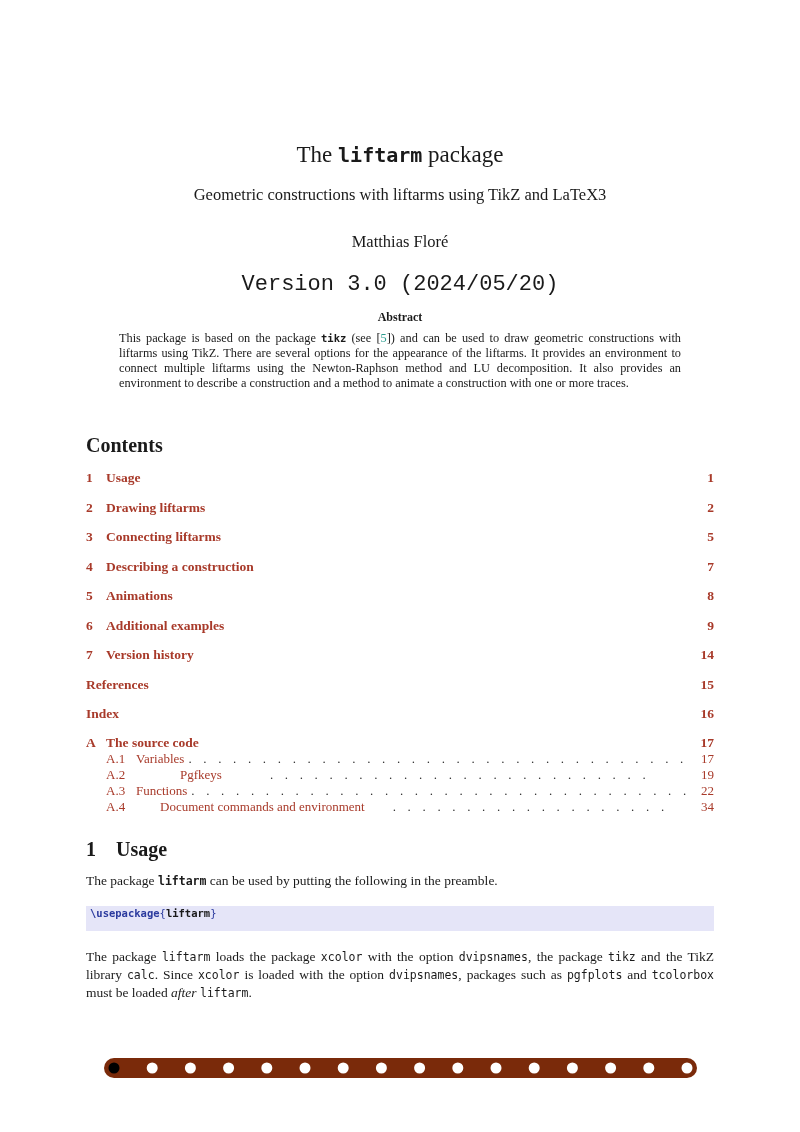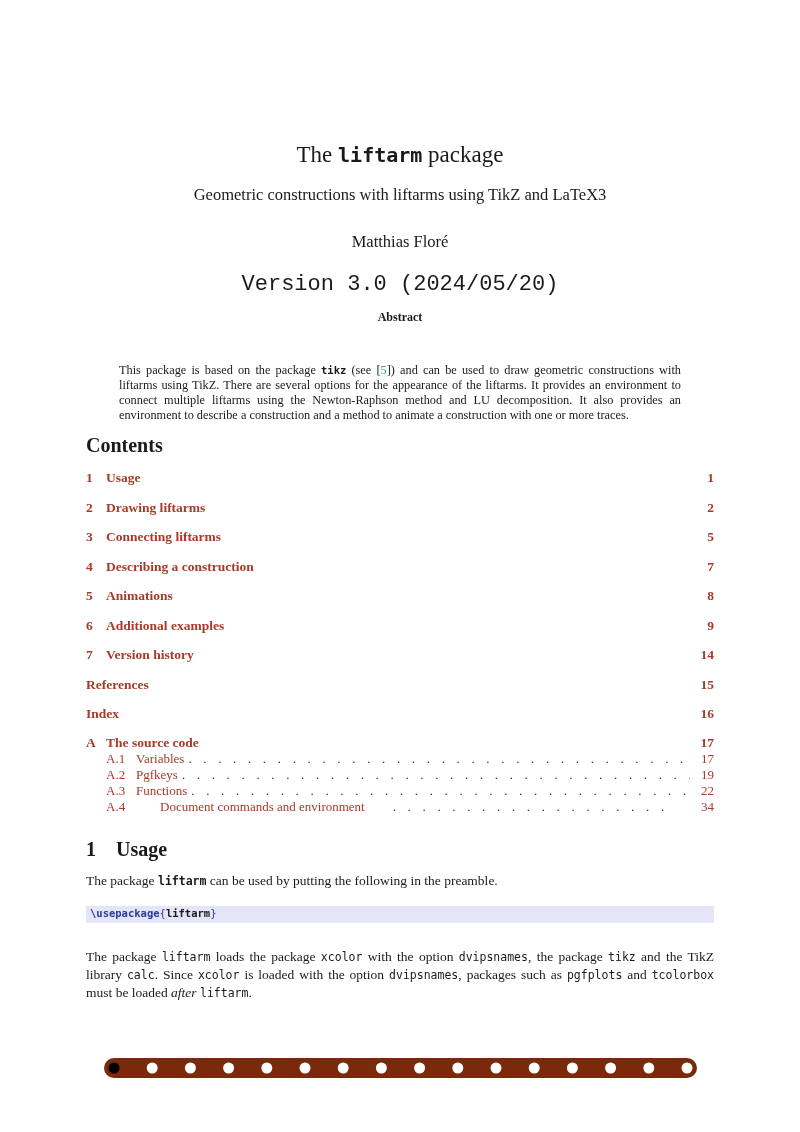--- a/index.html
+++ b/index.html
@@ -8,40 +8,40 @@
   .mono { font-family: "DejaVu Sans Mono", "Liberation Mono", monospace; }
   .abs { position: absolute; }
   .center { left: 0; width: 800px; text-align: center; }
   #title { top: 142px; font-size: 23px; font-family: "Liberation Serif", serif; }
   #title .mono { font-size: 20px; font-weight: bold; }
   #subtitle { top: 185px; font-size: 16.5px; font-family: "Liberation Serif", serif; }
   #author { top: 232px; font-size: 16.5px; font-family: "Liberation Serif", serif; }
   #version { top: 272px; font-size: 22px; font-family: Liberation Mono, monospace; }
   #abstract-head { top: 310px; font-size: 12px; font-weight: bold; font-family: "Liberation Serif", serif; }
   #abstract-body { top: 331px; left: 119px; width: 562px; font-size: 12.3px; line-height: 15px;
-                   text-align: justify; font-family: "Liberation Serif", serif; margin-top: 32px; }
+                   text-align: justify; font-family: "Liberation Serif", serif; }
   .kw { font-family: "DejaVu Sans Mono", monospace; font-size: 10.5px; font-weight: bold; }
   .cite { color: #2a9d8f; }
   #contents-head { top: 434px; left: 86px; font-size: 20px; font-weight: bold; font-family: "Liberation Serif", serif; }
   .toc { position: absolute; left: 86px; width: 628px; color: #a83a2a;
          font-family: "Liberation Serif", serif; font-size: 13.5px; font-weight: bold; }
   .toc .num { position: absolute; left: 0; }
   .toc .lbl { position: absolute; left: 20px; }
   .toc .lbl.nonum { left: 0; }
   .toc .pg { position: absolute; right: 0; }
   .sub { position: absolute; left: 106px; width: 608px; color: #a83a2a; font-weight: normal;
          font-family: "Liberation Serif", serif; font-size: 13px; display: flex; align-items: baseline; }
   .sub .snum { width: 30px; flex: none; }
   .sub .slbl { flex: none; padding-right: 4px; }
   .sub .dots { flex: 1; overflow: hidden; white-space: nowrap; color: #333; letter-spacing: 4.2px; }
   .sub .spg { flex: none; width: 24px; text-align: right; }
   #sec1-head { top: 838px; left: 86px; font-size: 20px; font-weight: bold; font-family: "Liberation Serif", serif; }
   #sec1-head .n { display: inline-block; width: 30px; }
   #p1 { top: 873px; left: 86px; font-size: 13.5px; font-family: "Liberation Serif", serif; text-align: center; }
-  #code { top: 906px; left: 86px; width: 628px; height: 17px; background: #e5e5f8; }
+  #code { top: 906px; left: 86px; width: 628px; height: 25px; background: #e5e5f8; }
   #code span { position: absolute; left: 4px; top: 1px; font-size: 10.5px; }
   .cmd { color: #2b3a9e; }
   #p2 { top: 936px; left: 86px; width: 628px; font-size: 13.5px; line-height: 17px; text-align: justify;
         font-family: "Liberation Serif", serif; margin-top: 12px; }
   .code { font-family: "DejaVu Sans Mono", monospace; font-size: 11.5px; }
   #liftarm { position: absolute; left: 100px; top: 1053px; }
 </style>
 </head>
 <body>
 
@@ -109,21 +109,21 @@
       <span class="pg">17</span>
     </div>
   </div>
 <div id="subtoc-container">
     <div class="sub" style="top: 751px;">
       <span class="snum">A.1</span>
       <span class="slbl">Variables</span>
       <span class="dots"> . . . . . . . . . . . . . . . . . . . . . . . . . . . . . . . . . . . . . . . . . . . . . . . . . . . . . . . . . . . . . . . . . . . . . . . . . . . . . . . .</span>
       <span class="spg">17</span>
     </div>
-    <div class="sub" style="top: 767px;">
+    <div class="sub" style="top: 767px; gap: 44px;">
       <span class="snum">A.2</span>
       <span class="slbl">Pgfkeys</span>
       <span class="dots"> . . . . . . . . . . . . . . . . . . . . . . . . . . . . . . . . . . . . . . . . . . . . . . . . . . . . . . . . . . . . . . . . . . . . . . . . . . . . . . . .</span>
       <span class="spg">19</span>
     </div>
     <div class="sub" style="top: 783px;">
       <span class="snum">A.3</span>
       <span class="slbl">Functions</span>
       <span class="dots"> . . . . . . . . . . . . . . . . . . . . . . . . . . . . . . . . . . . . . . . . . . . . . . . . . . . . . . . . . . . . . . . . . . . . . . . . . . . . . . . .</span>
       <span class="spg">22</span>

